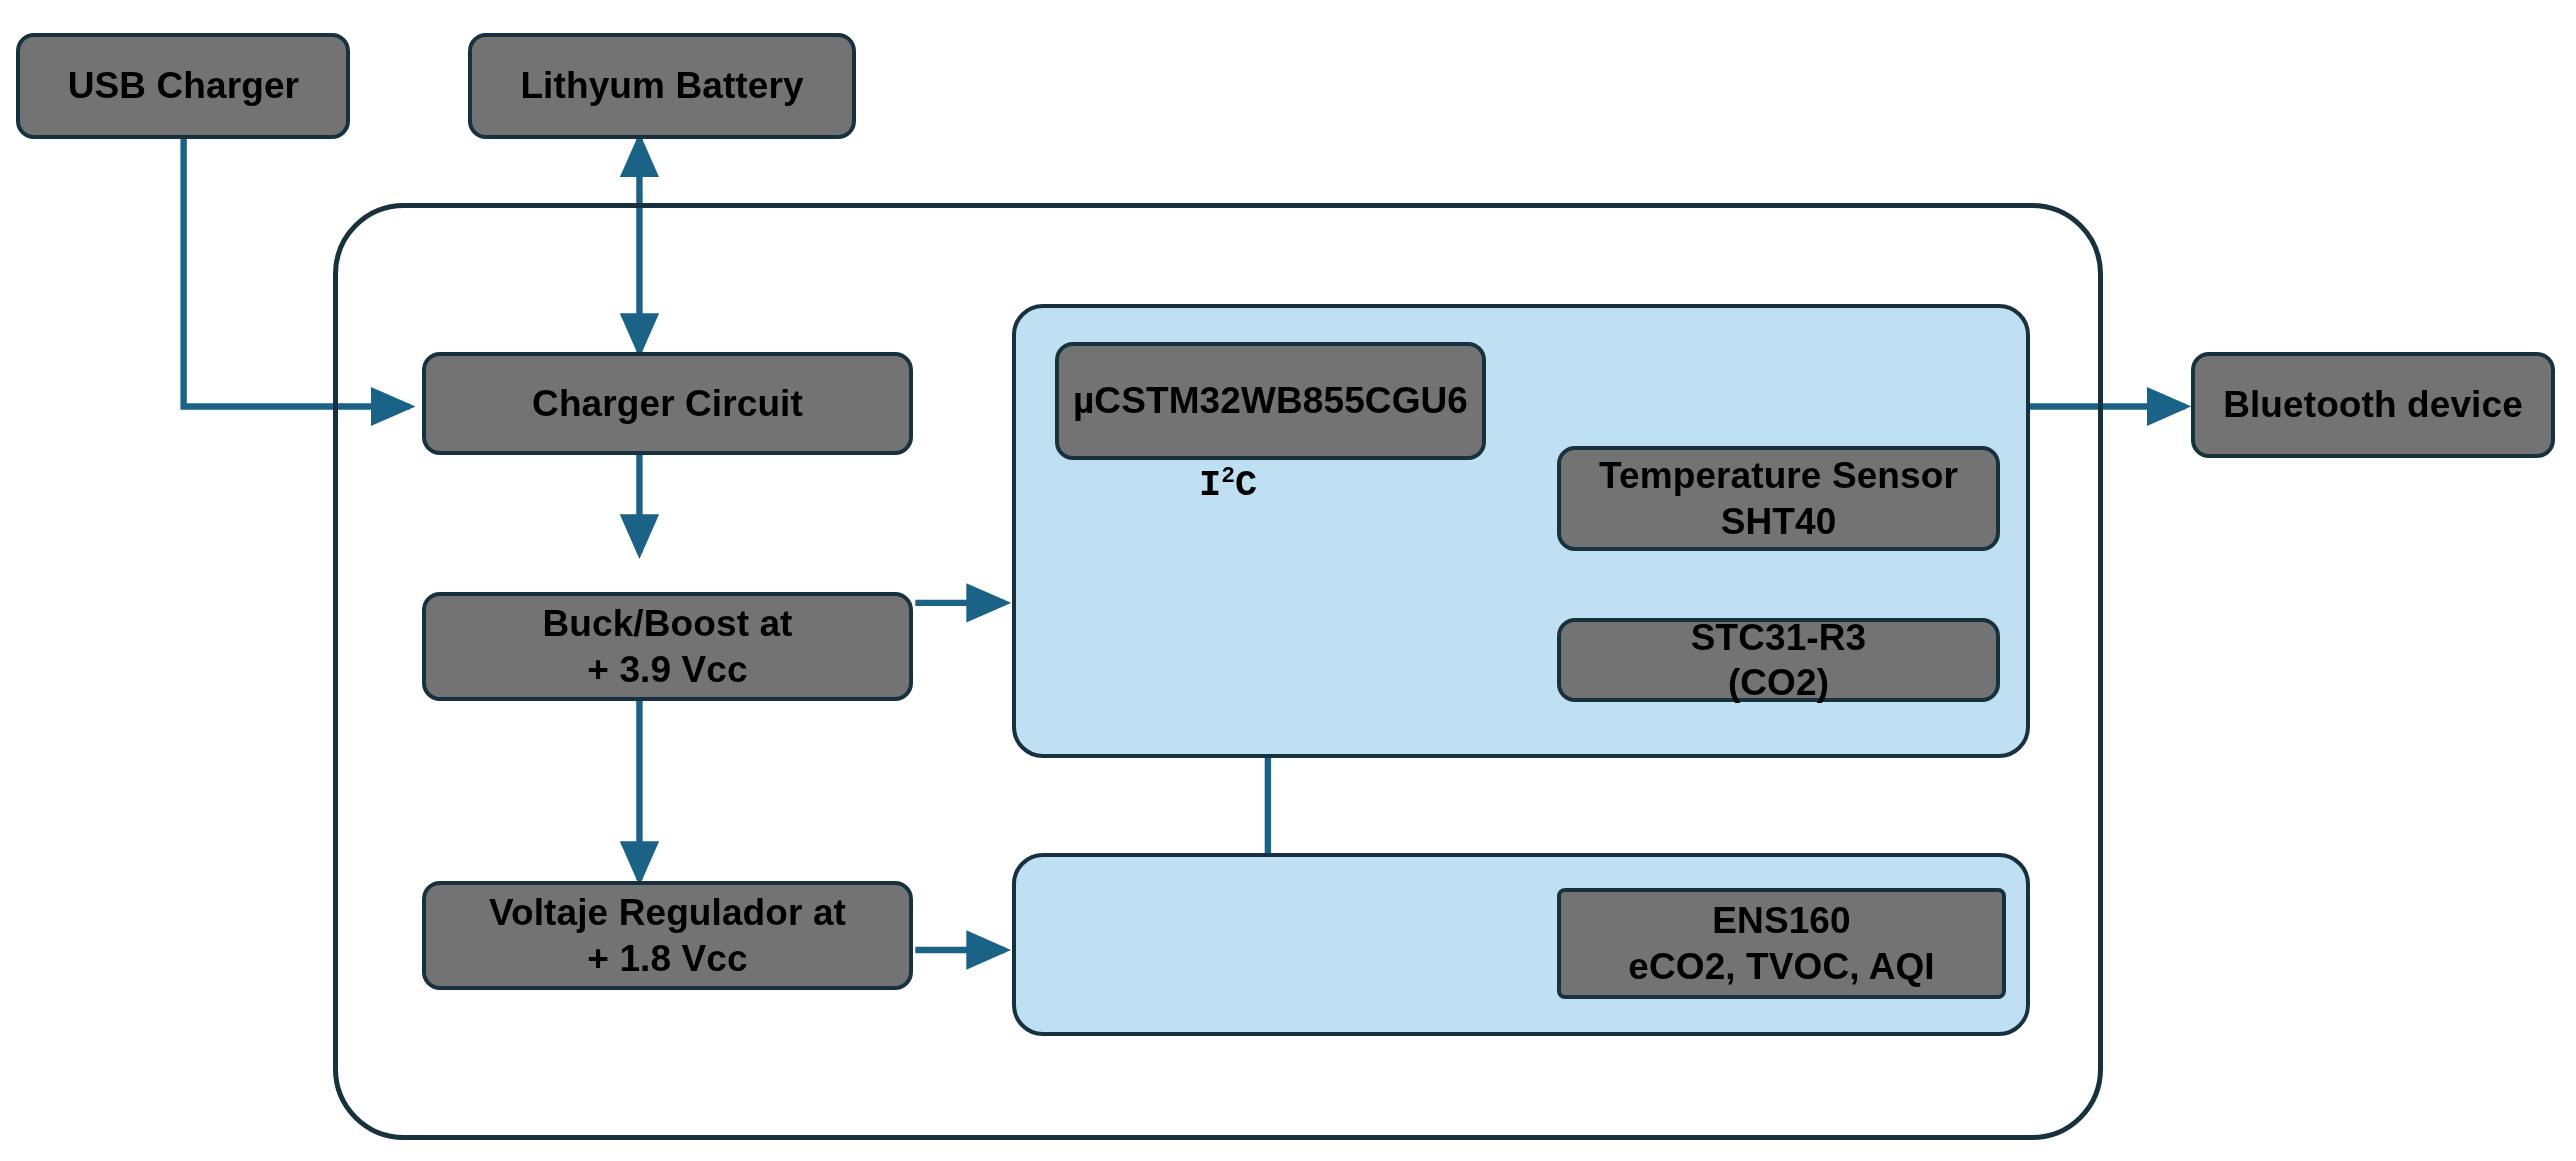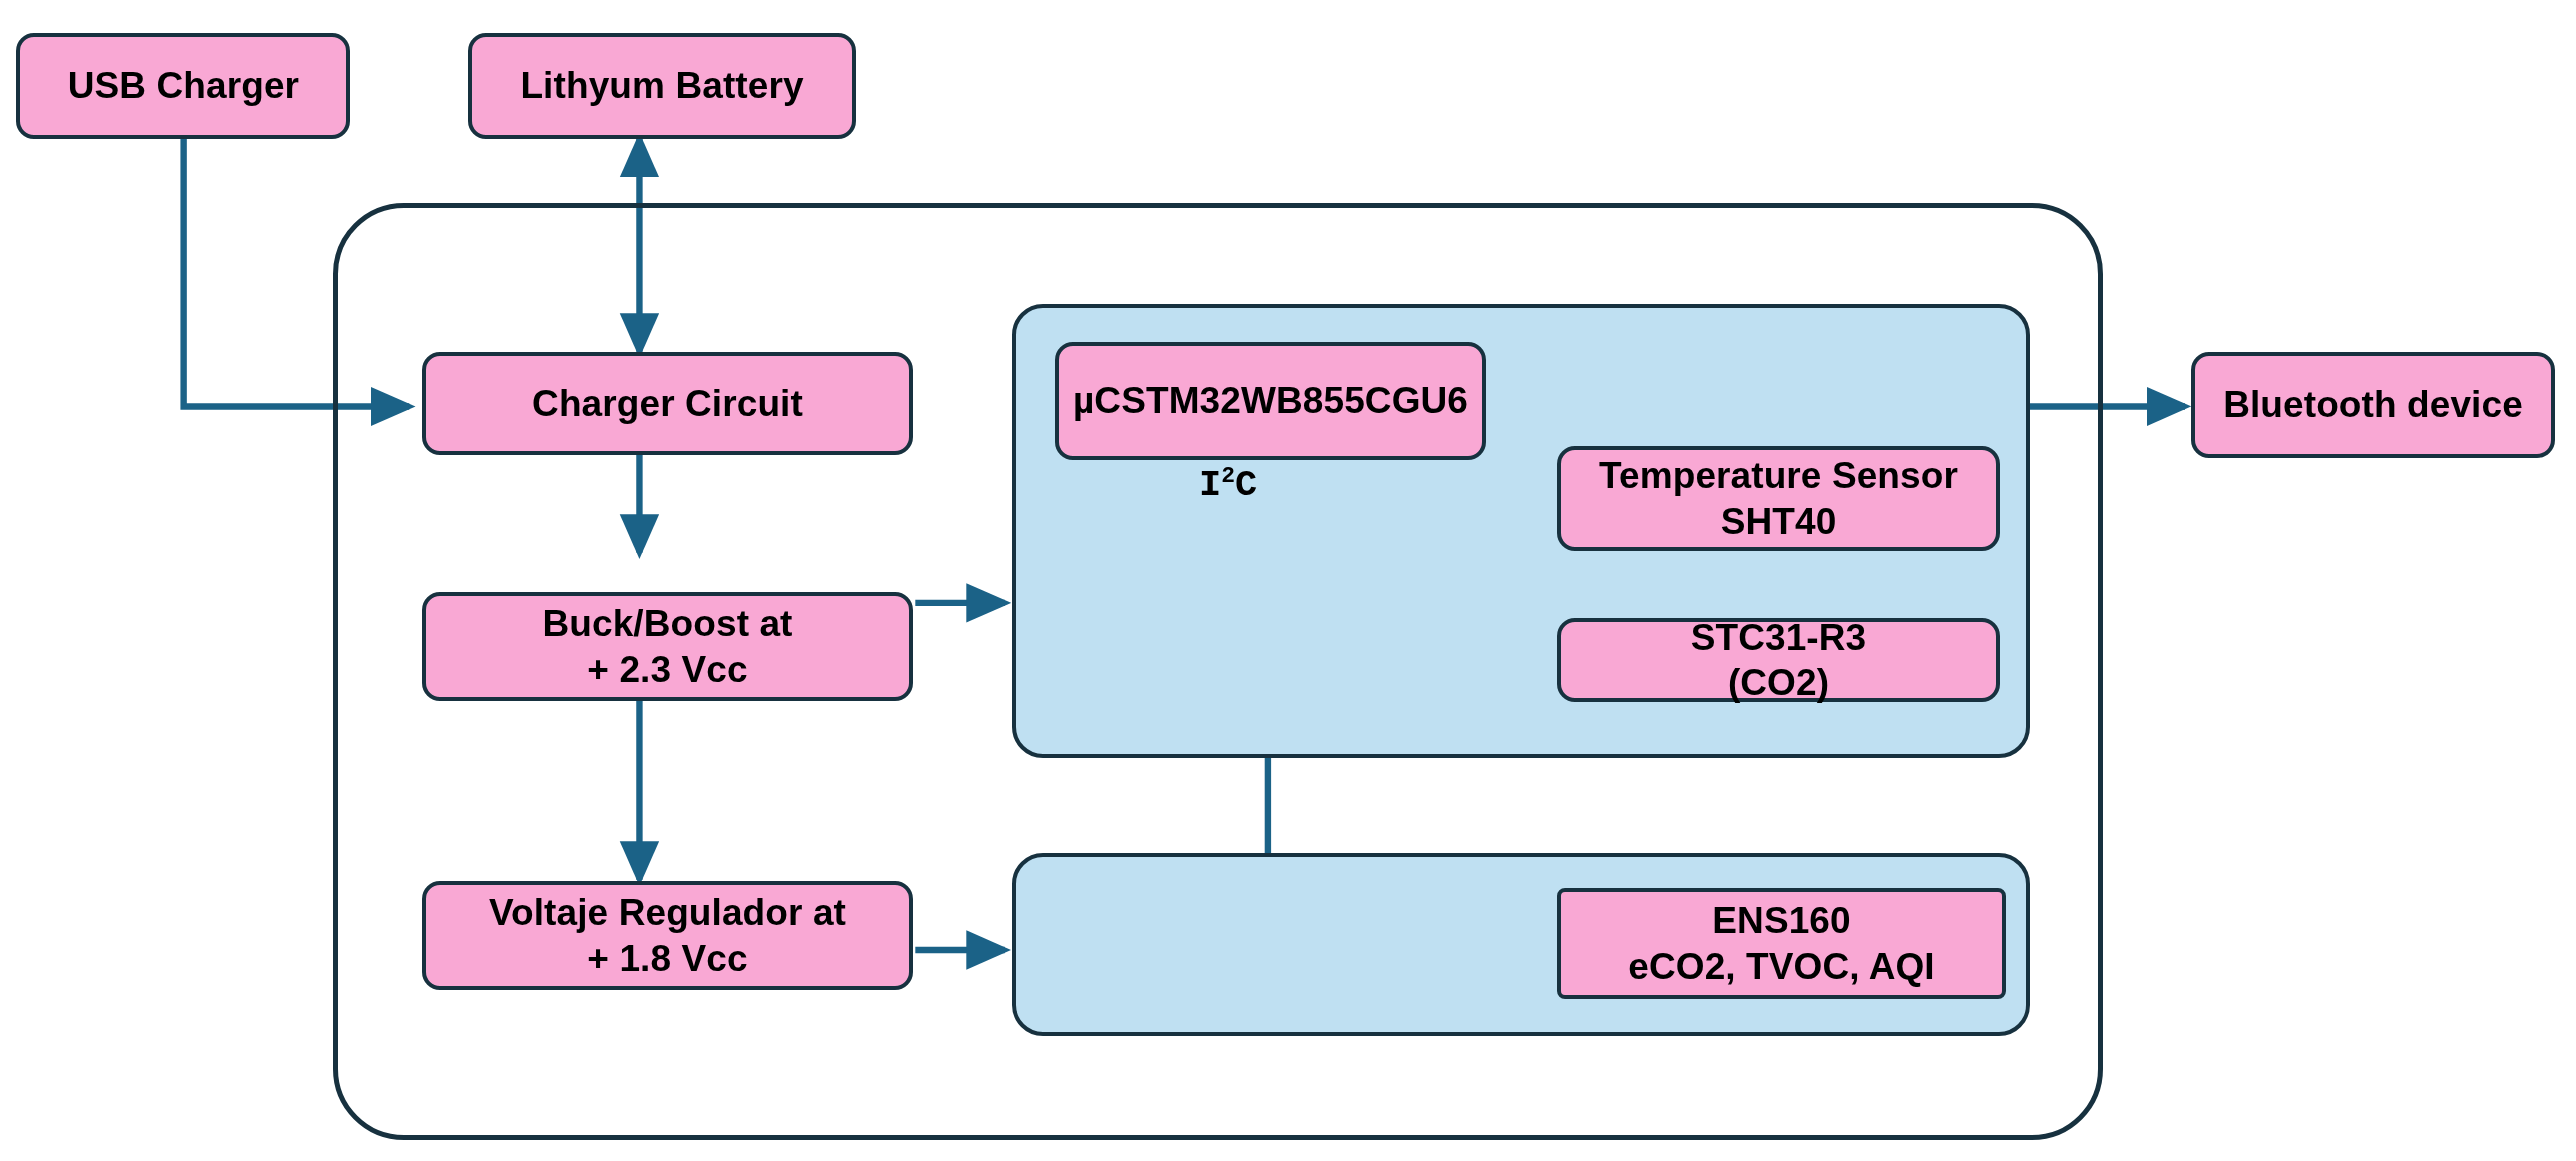--- a/index.html
+++ b/index.html
@@ -21,21 +21,21 @@
     position: absolute;
     left: 0;
     top: 0;
     width: 2576px;
     height: 1161px;
     pointer-events: none;
   }
   .node {
     position: absolute;
     box-sizing: border-box;
-    background: #f9a8d4;
+    background: #737373;
     border: 4.6px solid #17313f;
     border-radius: 18px;
     display: flex;
     align-items: center;
     justify-content: center;
     text-align: center;
     color: #000000;
     font-weight: bold;
     font-size: 37px;
     line-height: 1.22;
@@ -125,21 +125,21 @@
   <div class="node" style="left:468px; top:33px; width:388px; height:106px;">
     <span>Lithyum Battery</span>
   </div>
 
   <div class="node" style="left:422px; top:352px; width:491px; height:103px;text-align:right;">
     <span>Charger Circuit</span>
   </div>
 
   <div class="node" style="left:422px; top:549px; width:491px; height:109px; flex-direction:column;margin-top:43px;">
     <span class="line1">Buck/Boost at</span>
-    <span class="line2">+ 2.3 Vcc</span>
+    <span class="line2">+ 3.9 Vcc</span>
   </div>
 
   <div class="node" style="left:422px; top:881px; width:491px; height:109px; flex-direction:column;">
     <span class="line1">Voltaje Regulador at</span>
     <span class="line2">+ 1.8 Vcc</span>
   </div>
 
   <div class="node" style="left:1055px; top:342px; width:431px; height:118px; ">
     <span class="line1">µC</span>
     <span class="line2">STM32WB855CGU6</span>

